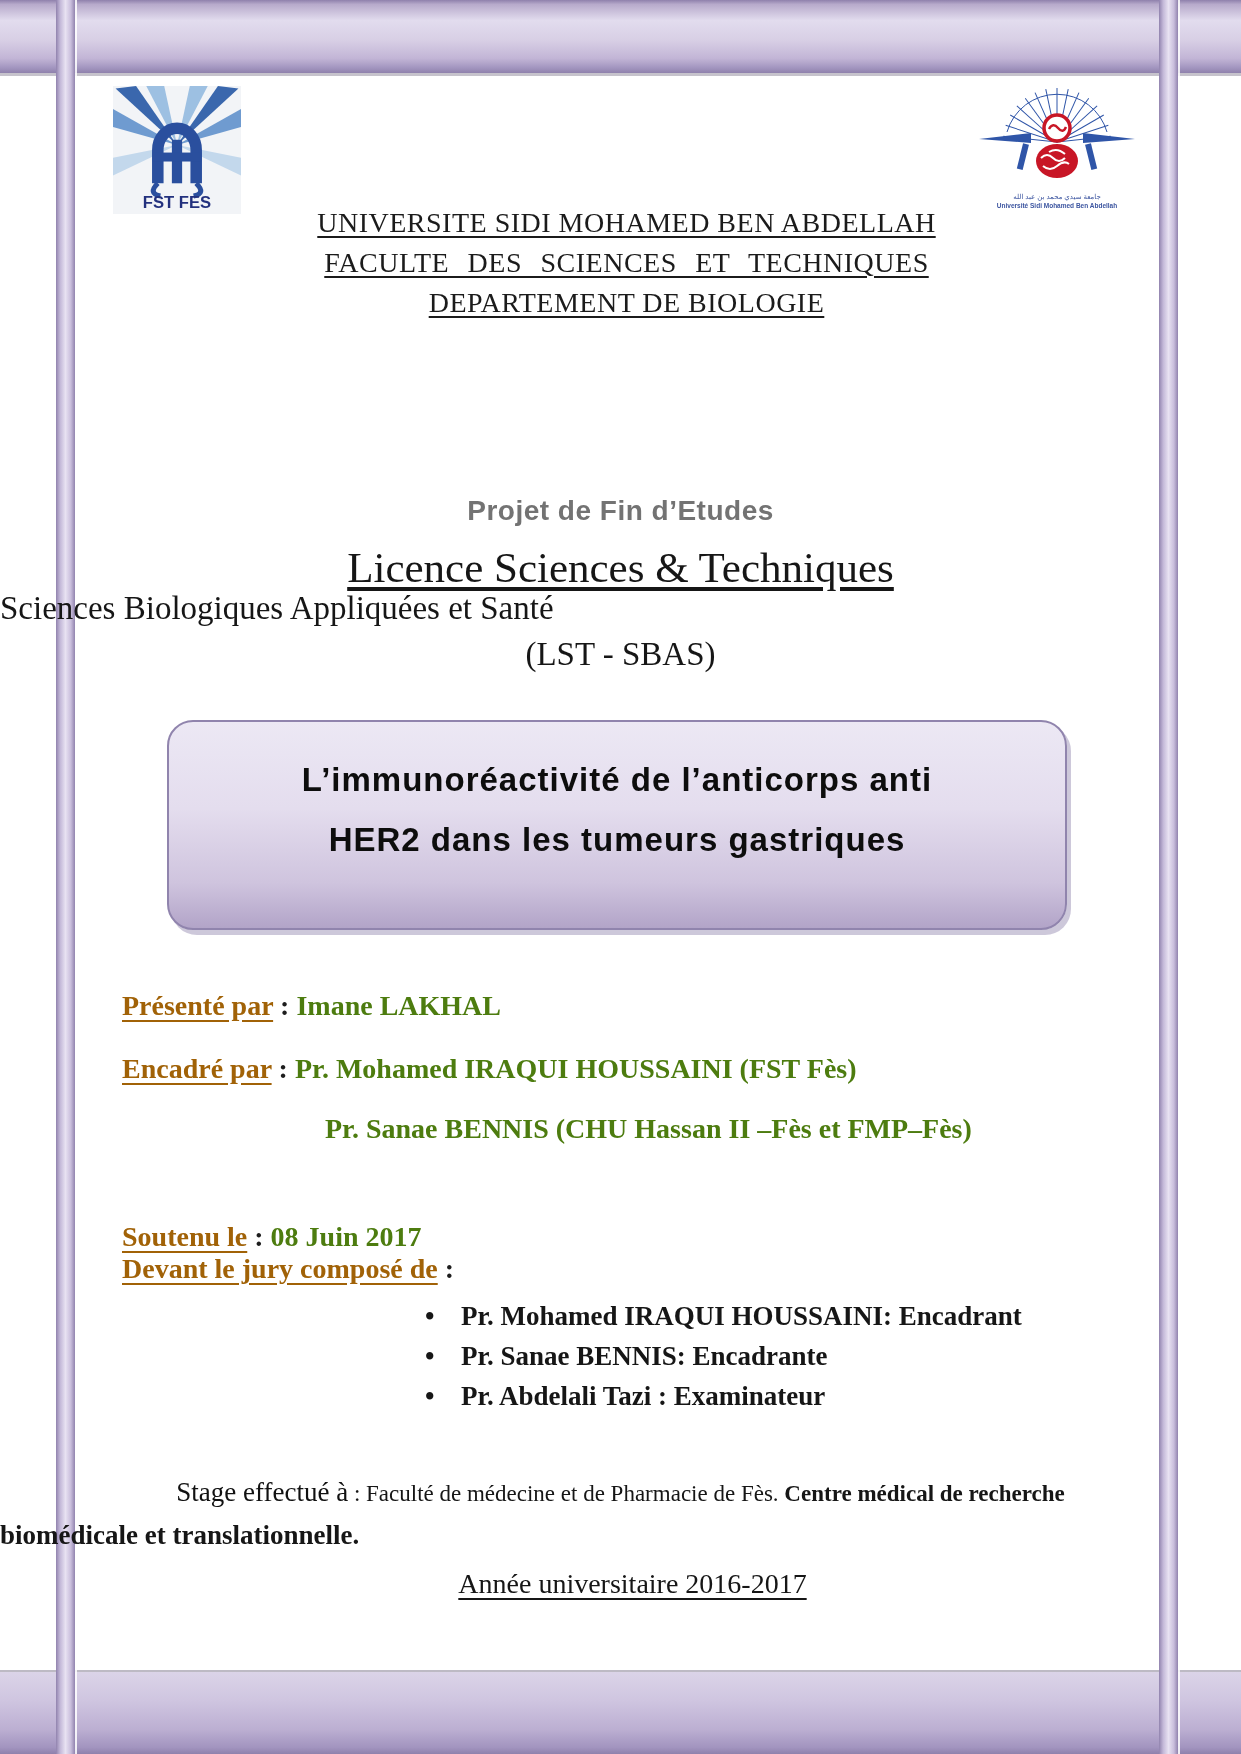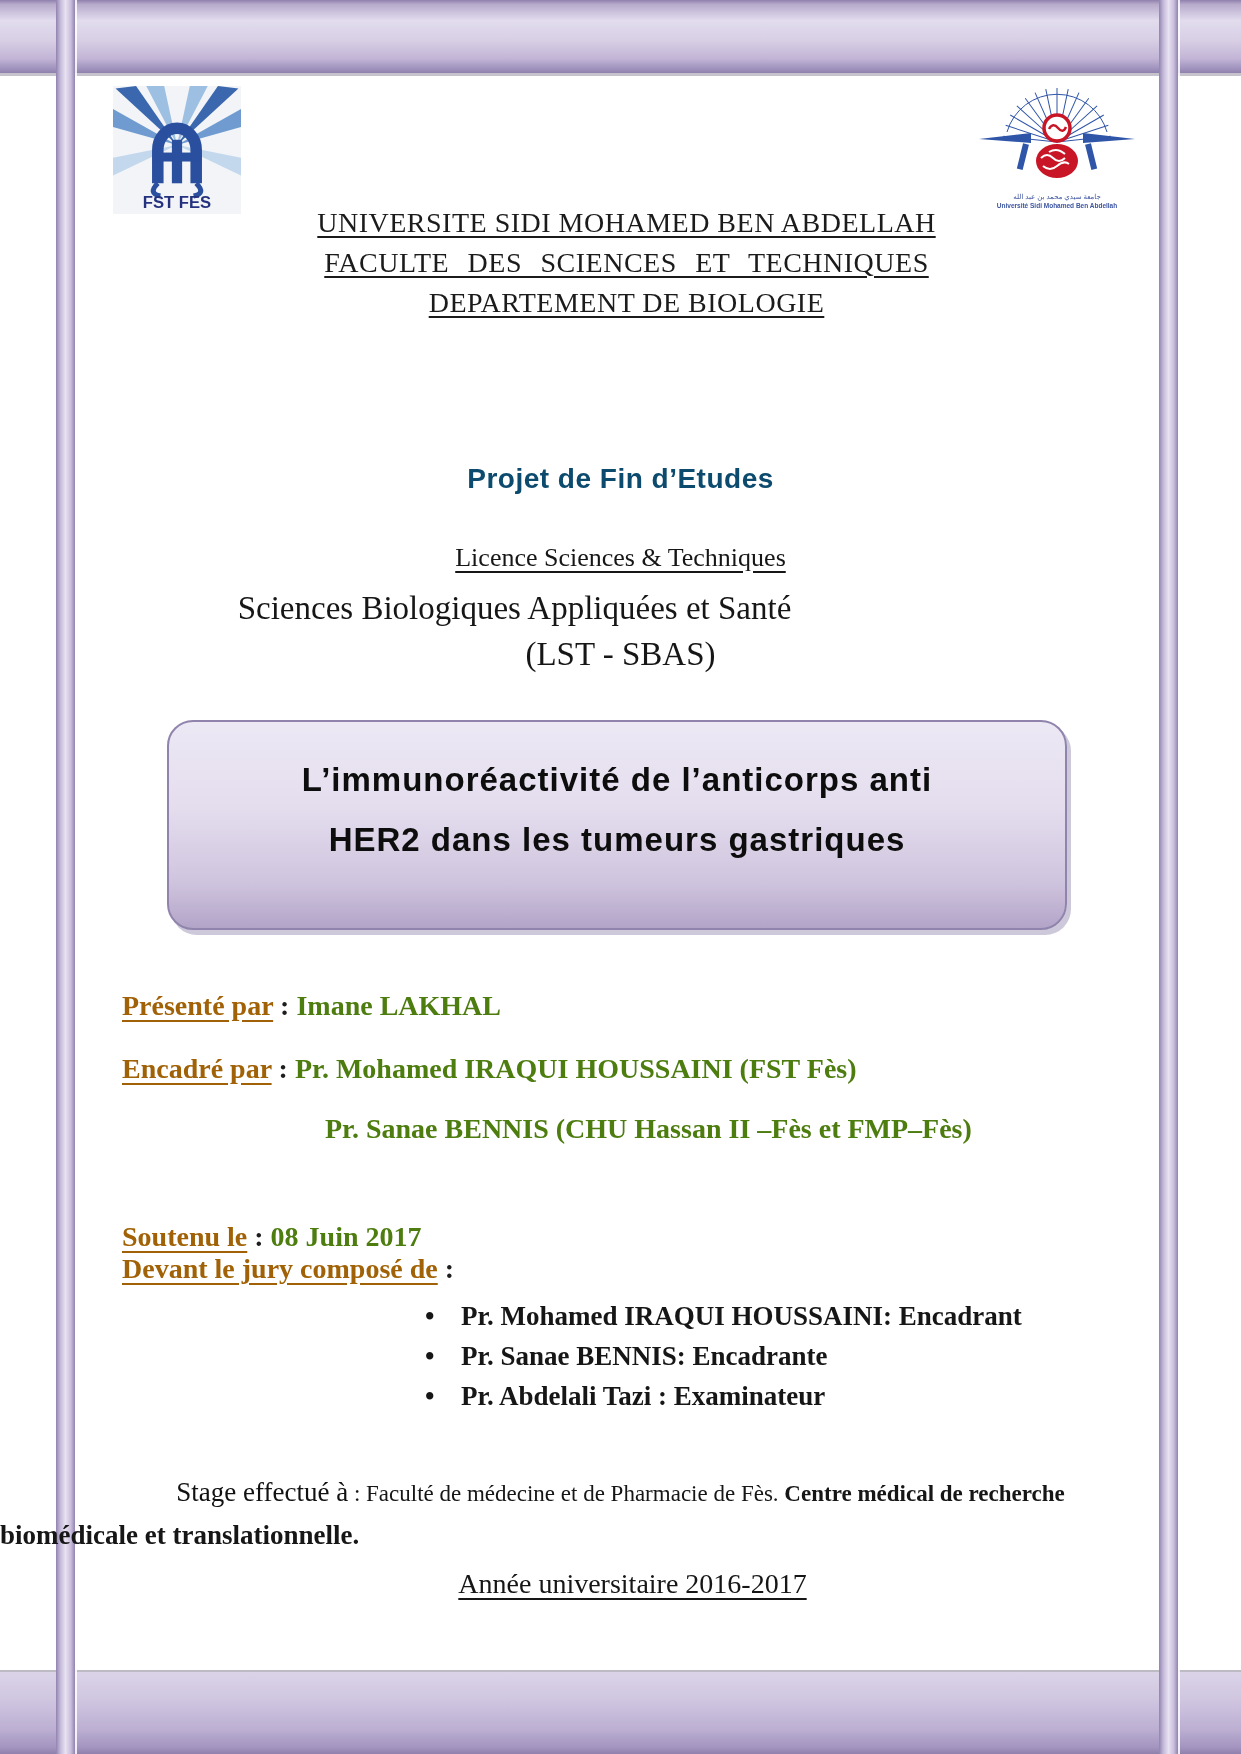--- a/index.html
+++ b/index.html
@@ -33,22 +33,22 @@
   
   .header-block{position:absolute;left:0;top:203px;width:1241px;text-align:center;line-height:40px;margin-left:6px;}
   .header-line{font-size:28px;letter-spacing:.5px;text-decoration:underline;text-underline-offset:4px;color:#1b1b1b;}
   .header-line.spread{word-spacing:11px;}
 
   
   .pfe-heading{
     position:absolute;left:0;top:463px;width:1241px;text-align:center;
     font-family:"Liberation Sans",sans-serif;font-weight:bold;font-size:28px;letter-spacing:.5px;
   }
-  .licence{position:absolute;left:0;top:543px;width:1241px;text-align:center;font-size:26px;text-decoration:underline;text-underline-offset:5px;}
-  .specialty{position:absolute;left:8px;top:590px;width:1013px;text-align:center;font-size:33px;}
+  .licence{position:absolute;left:0;top:543px;width:1241px;text-align:center;font-size:43px;text-decoration:underline;text-underline-offset:5px;}
+  .specialty{position:absolute;left:0;top:590px;width:1013px;font-size:33px;}
   .abbrev{position:absolute;left:0;top:636px;width:1241px;text-align:center;font-size:33px;}
 
   
   .title-box{
     position:absolute;left:167px;top:720px;width:900px;height:210px;box-sizing:border-box;
     border:2px solid #9084ad;border-radius:26px;
     background:linear-gradient(180deg,#ece8f4 0%,#e4ddee 42%,#cfc4de 78%,#b2a4c8 100%);
     box-shadow:4px 5px 0 rgba(144,132,173,.45);
     text-align:center;padding-top:28px;
   }
@@ -174,21 +174,21 @@
     <text x="84" y="117" text-anchor="middle" font-family="Liberation Sans, sans-serif" font-size="7" fill="#3c55a0">جامعة سيدي محمد بن عبد الله</text>
     <text x="84" y="126" text-anchor="middle" font-family="Liberation Sans, sans-serif" font-weight="bold" font-size="6.5" fill="#3c55a0">Université Sidi Mohamed Ben Abdellah</text>
   </svg>
 
   <div class="header-block">
     <div class="header-line">UNIVERSITE SIDI MOHAMED BEN ABDELLAH</div>
     <div class="header-line spread">FACULTE DES SCIENCES ET TECHNIQUES</div>
     <div class="header-line">DEPARTEMENT DE BIOLOGIE</div>
   </div>
 
-  <div class="pfe-heading" style="color:#0c4a6e;">Projet de Fin d’Etudes</div>
+  <div class="pfe-heading" style="color:#737373;margin-top:32px;">Projet de Fin d’Etudes</div>
   <div class="licence">Licence Sciences &amp; Techniques</div>
   <div class="specialty">Sciences Biologiques Appliquées et Santé</div>
   <div class="abbrev">(LST - SBAS)</div>
 
   <div class="title-box">
     <div class="title-line">L’immunoréactivité de l’anticorps anti</div>
     <div class="title-line">HER2 dans les tumeurs gastriques</div>
   </div>
 
   <div class="info-line line-presente">

